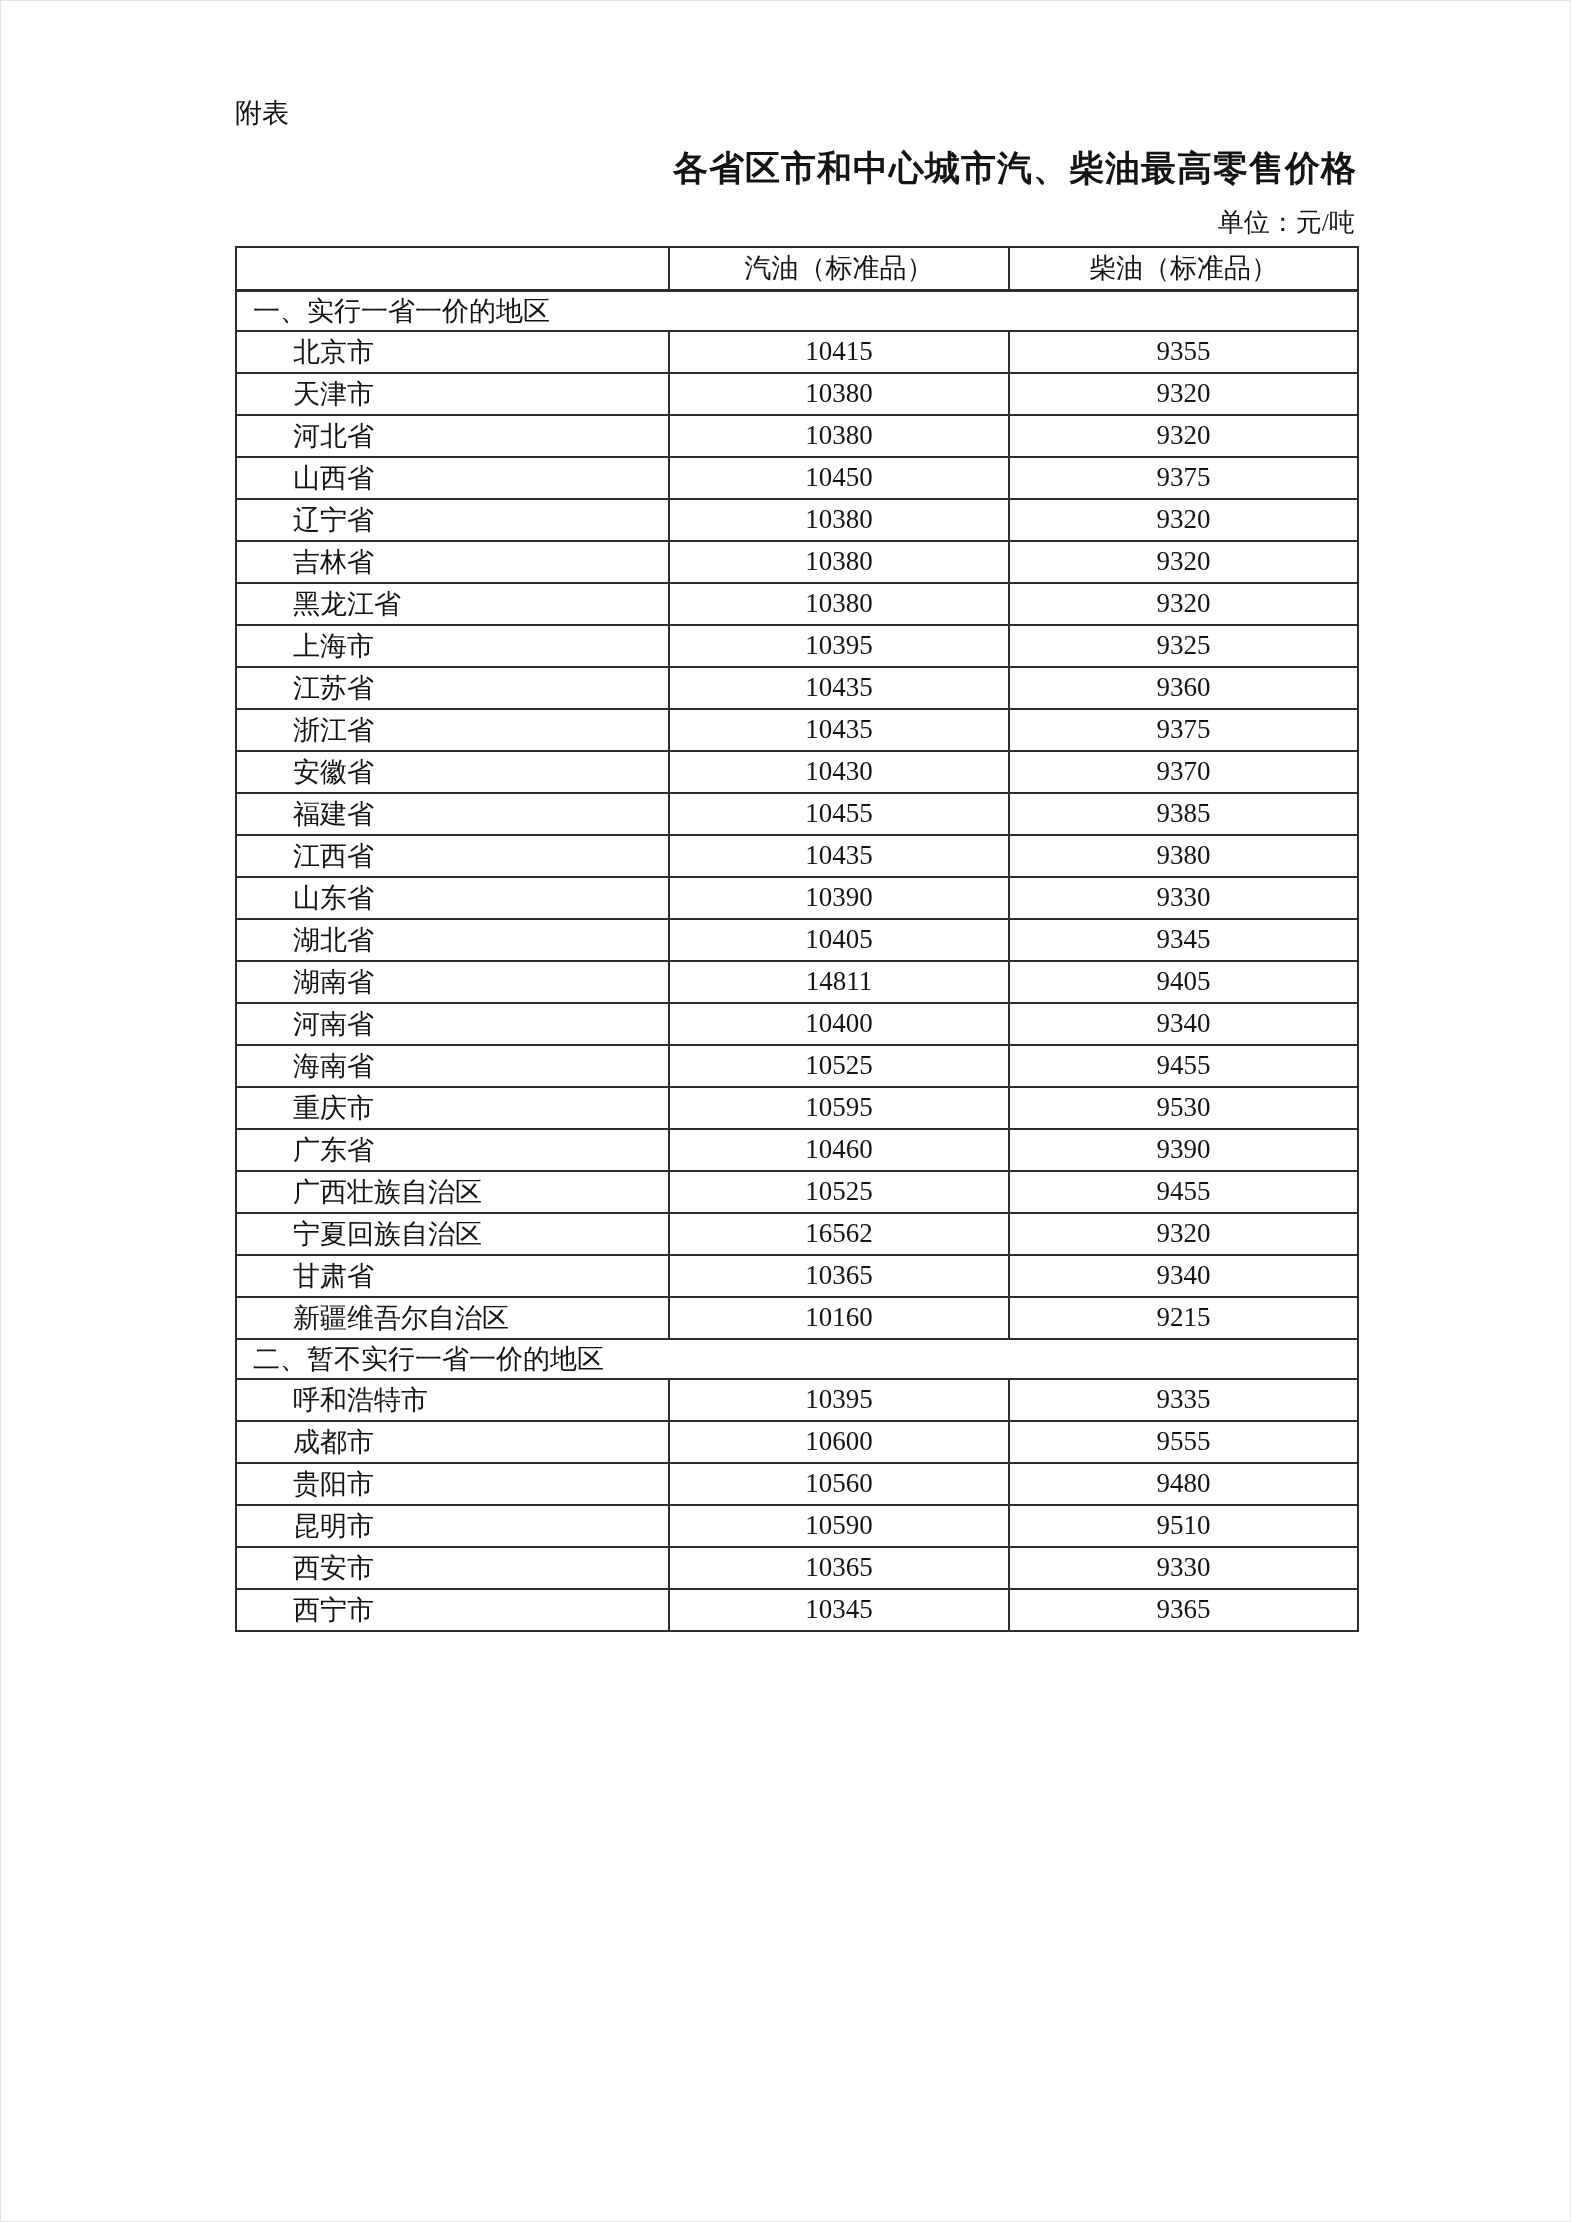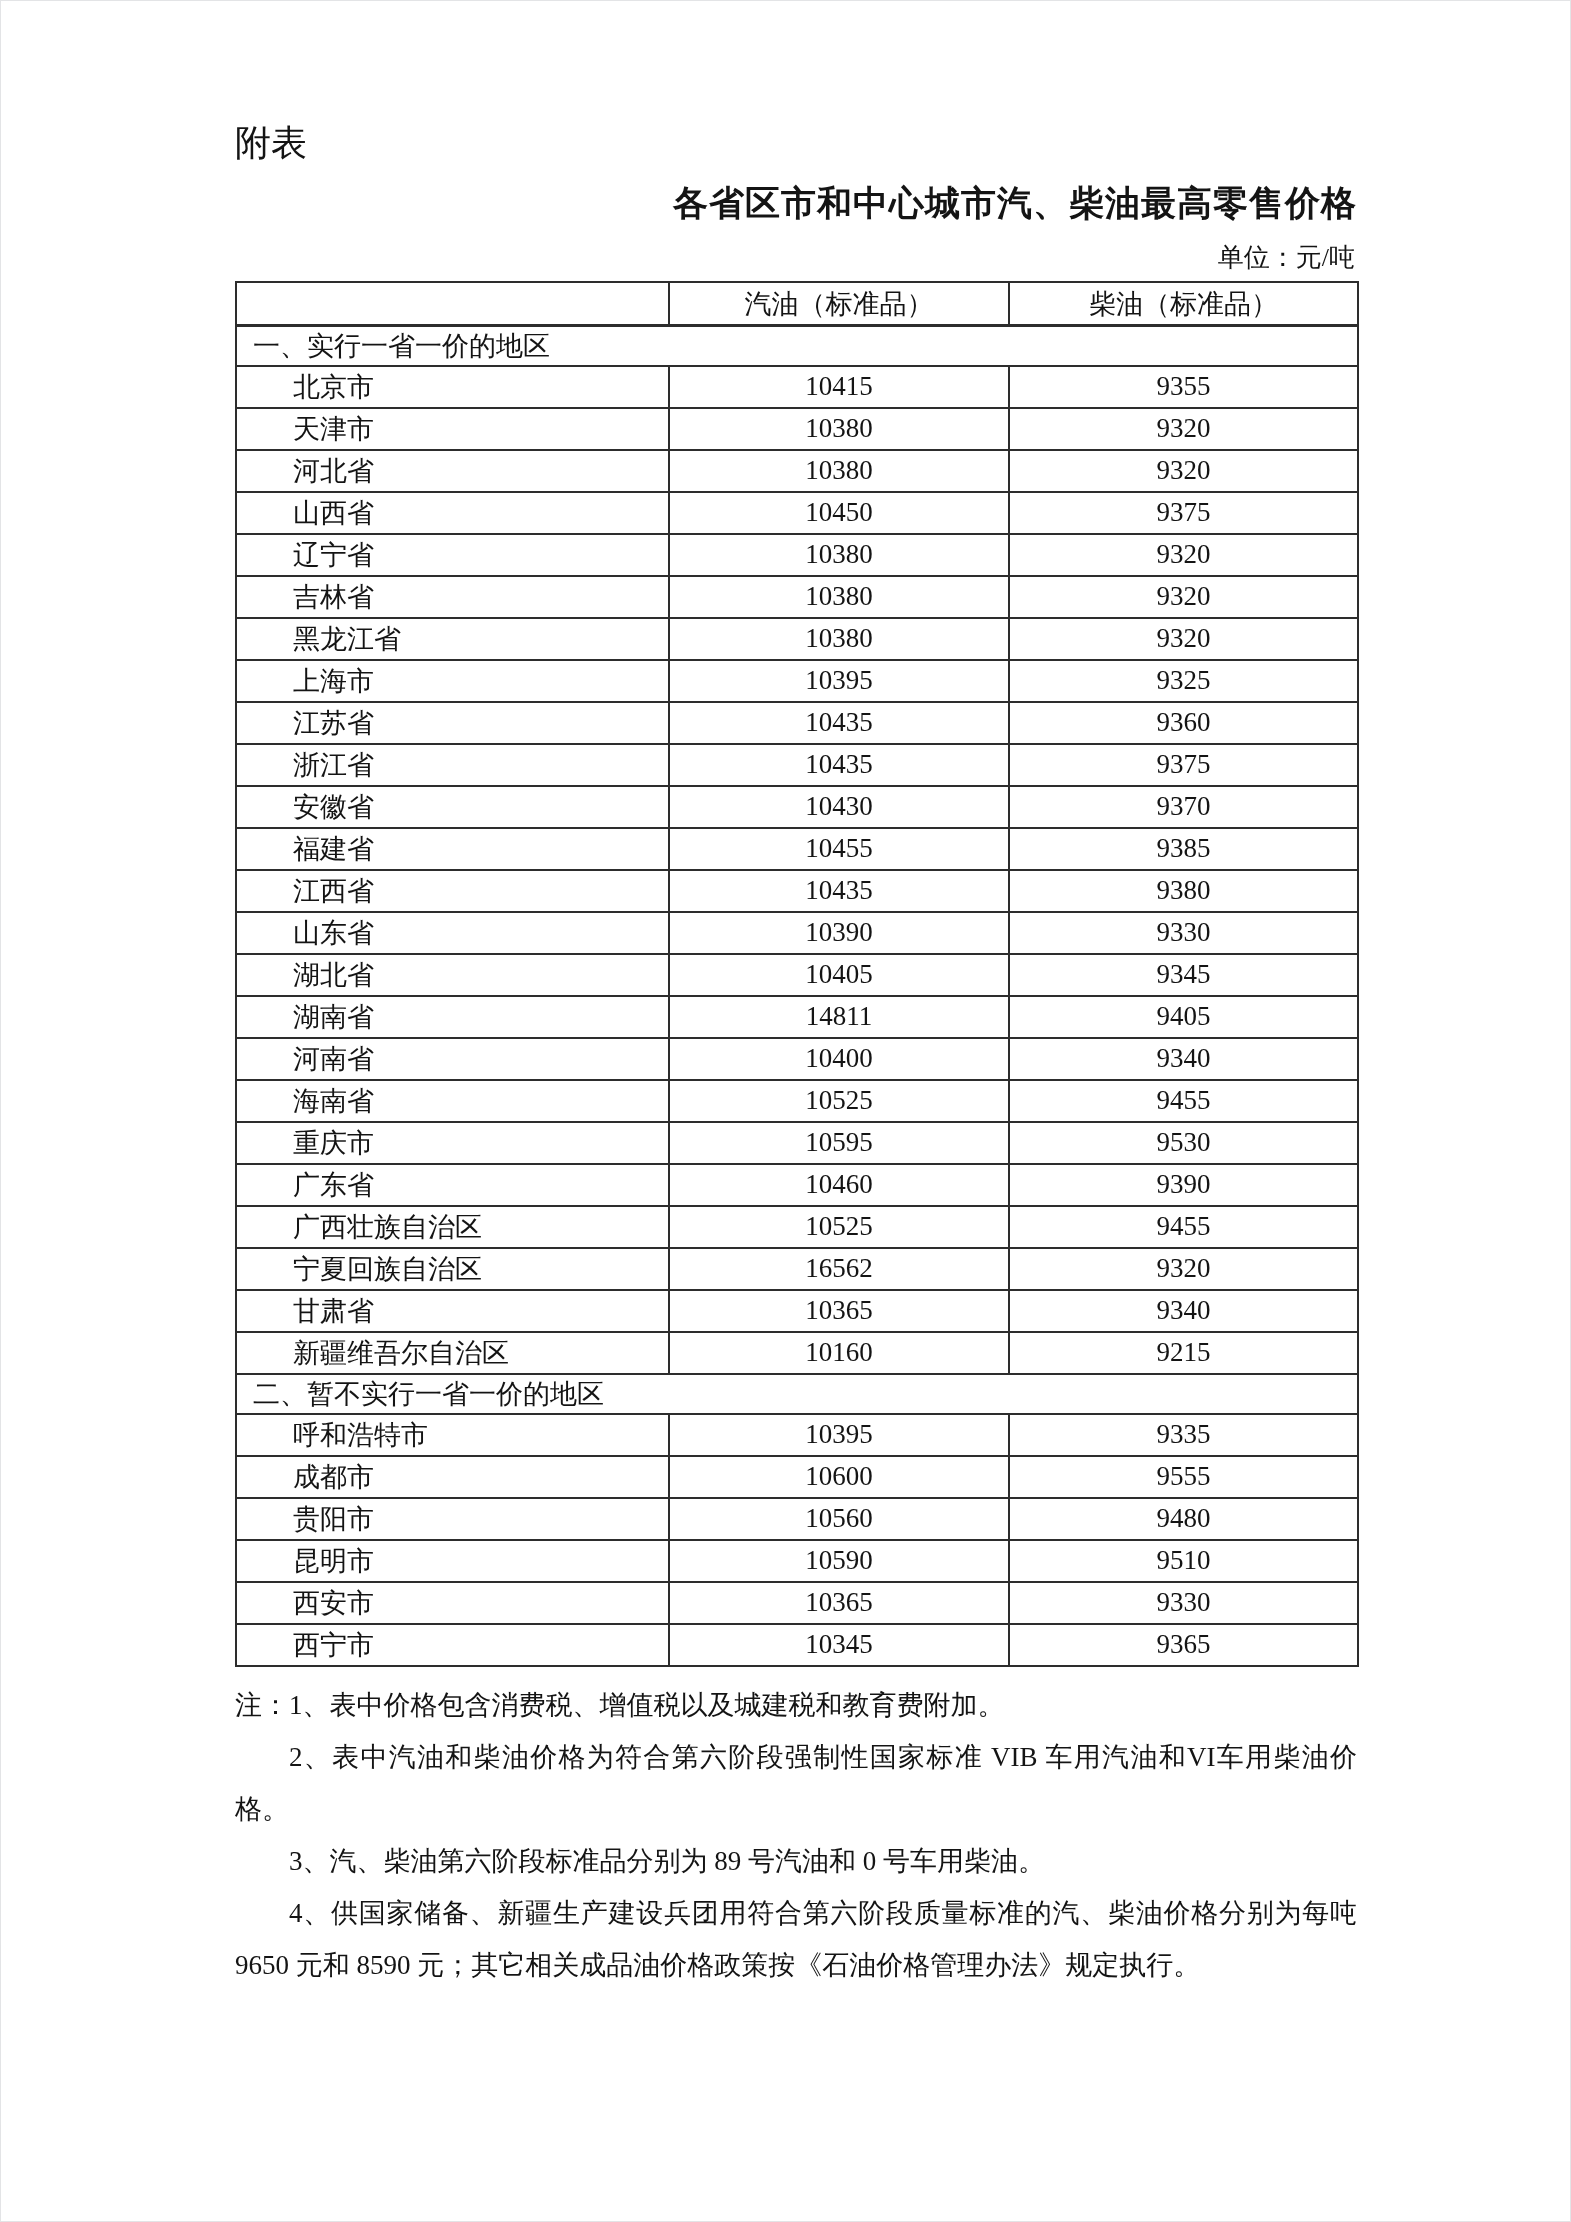--- a/index.html
+++ b/index.html
@@ -18,22 +18,22 @@
     font-family: "Liberation Serif", "DejaVu Serif", serif;
     color: #141414;
   }
   .content {
     position: absolute;
     left: 234px;
     top: 0;
     width: 1122px;
   }
   .fubiao {
-    margin-top: 120px;
-    font-size: 36px;
+    margin-top: 96px;
+    font-size: 27px;
     line-height: 1.25;
   }
   .title {
     margin: 16px 0 0 0;
     text-align: right;
     font-family: "DejaVu Sans", "Liberation Sans", sans-serif;
     font-weight: 700;
     font-size: 35px;
     line-height: 1.25;
     letter-spacing: 1px;
@@ -274,21 +274,15 @@
             <td class="num">9330</td>
           </tr>
           <tr class="data-row">
             <td class="region">西宁市</td>
             <td class="num">10345</td>
             <td class="num">9365</td>
           </tr>
         </tbody>
     </table>
 
-    <div class="notes" id="notes">
-        <p class="first">注：1、表中价格包含消费税、增值税以及城建税和教育费附加。</p>
-        <p class="indent">2、表中汽油和柴油价格为符合第六阶段强制性国家标准 VIB 车用汽油和VI车用柴油价格。</p>
-        <p class="indent">3、汽、柴油第六阶段标准品分别为 89 号汽油和 0 号车用柴油。</p>
-        <p class="indent">4、供国家储备、新疆生产建设兵团用符合第六阶段质量标准的汽、柴油价格分别为每吨 9650 元和 8590 元；其它相关成品油价格政策按《石油价格管理办法》规定执行。</p>
-      </div>
 
   </div>
 </div>
 
 </body></html>

